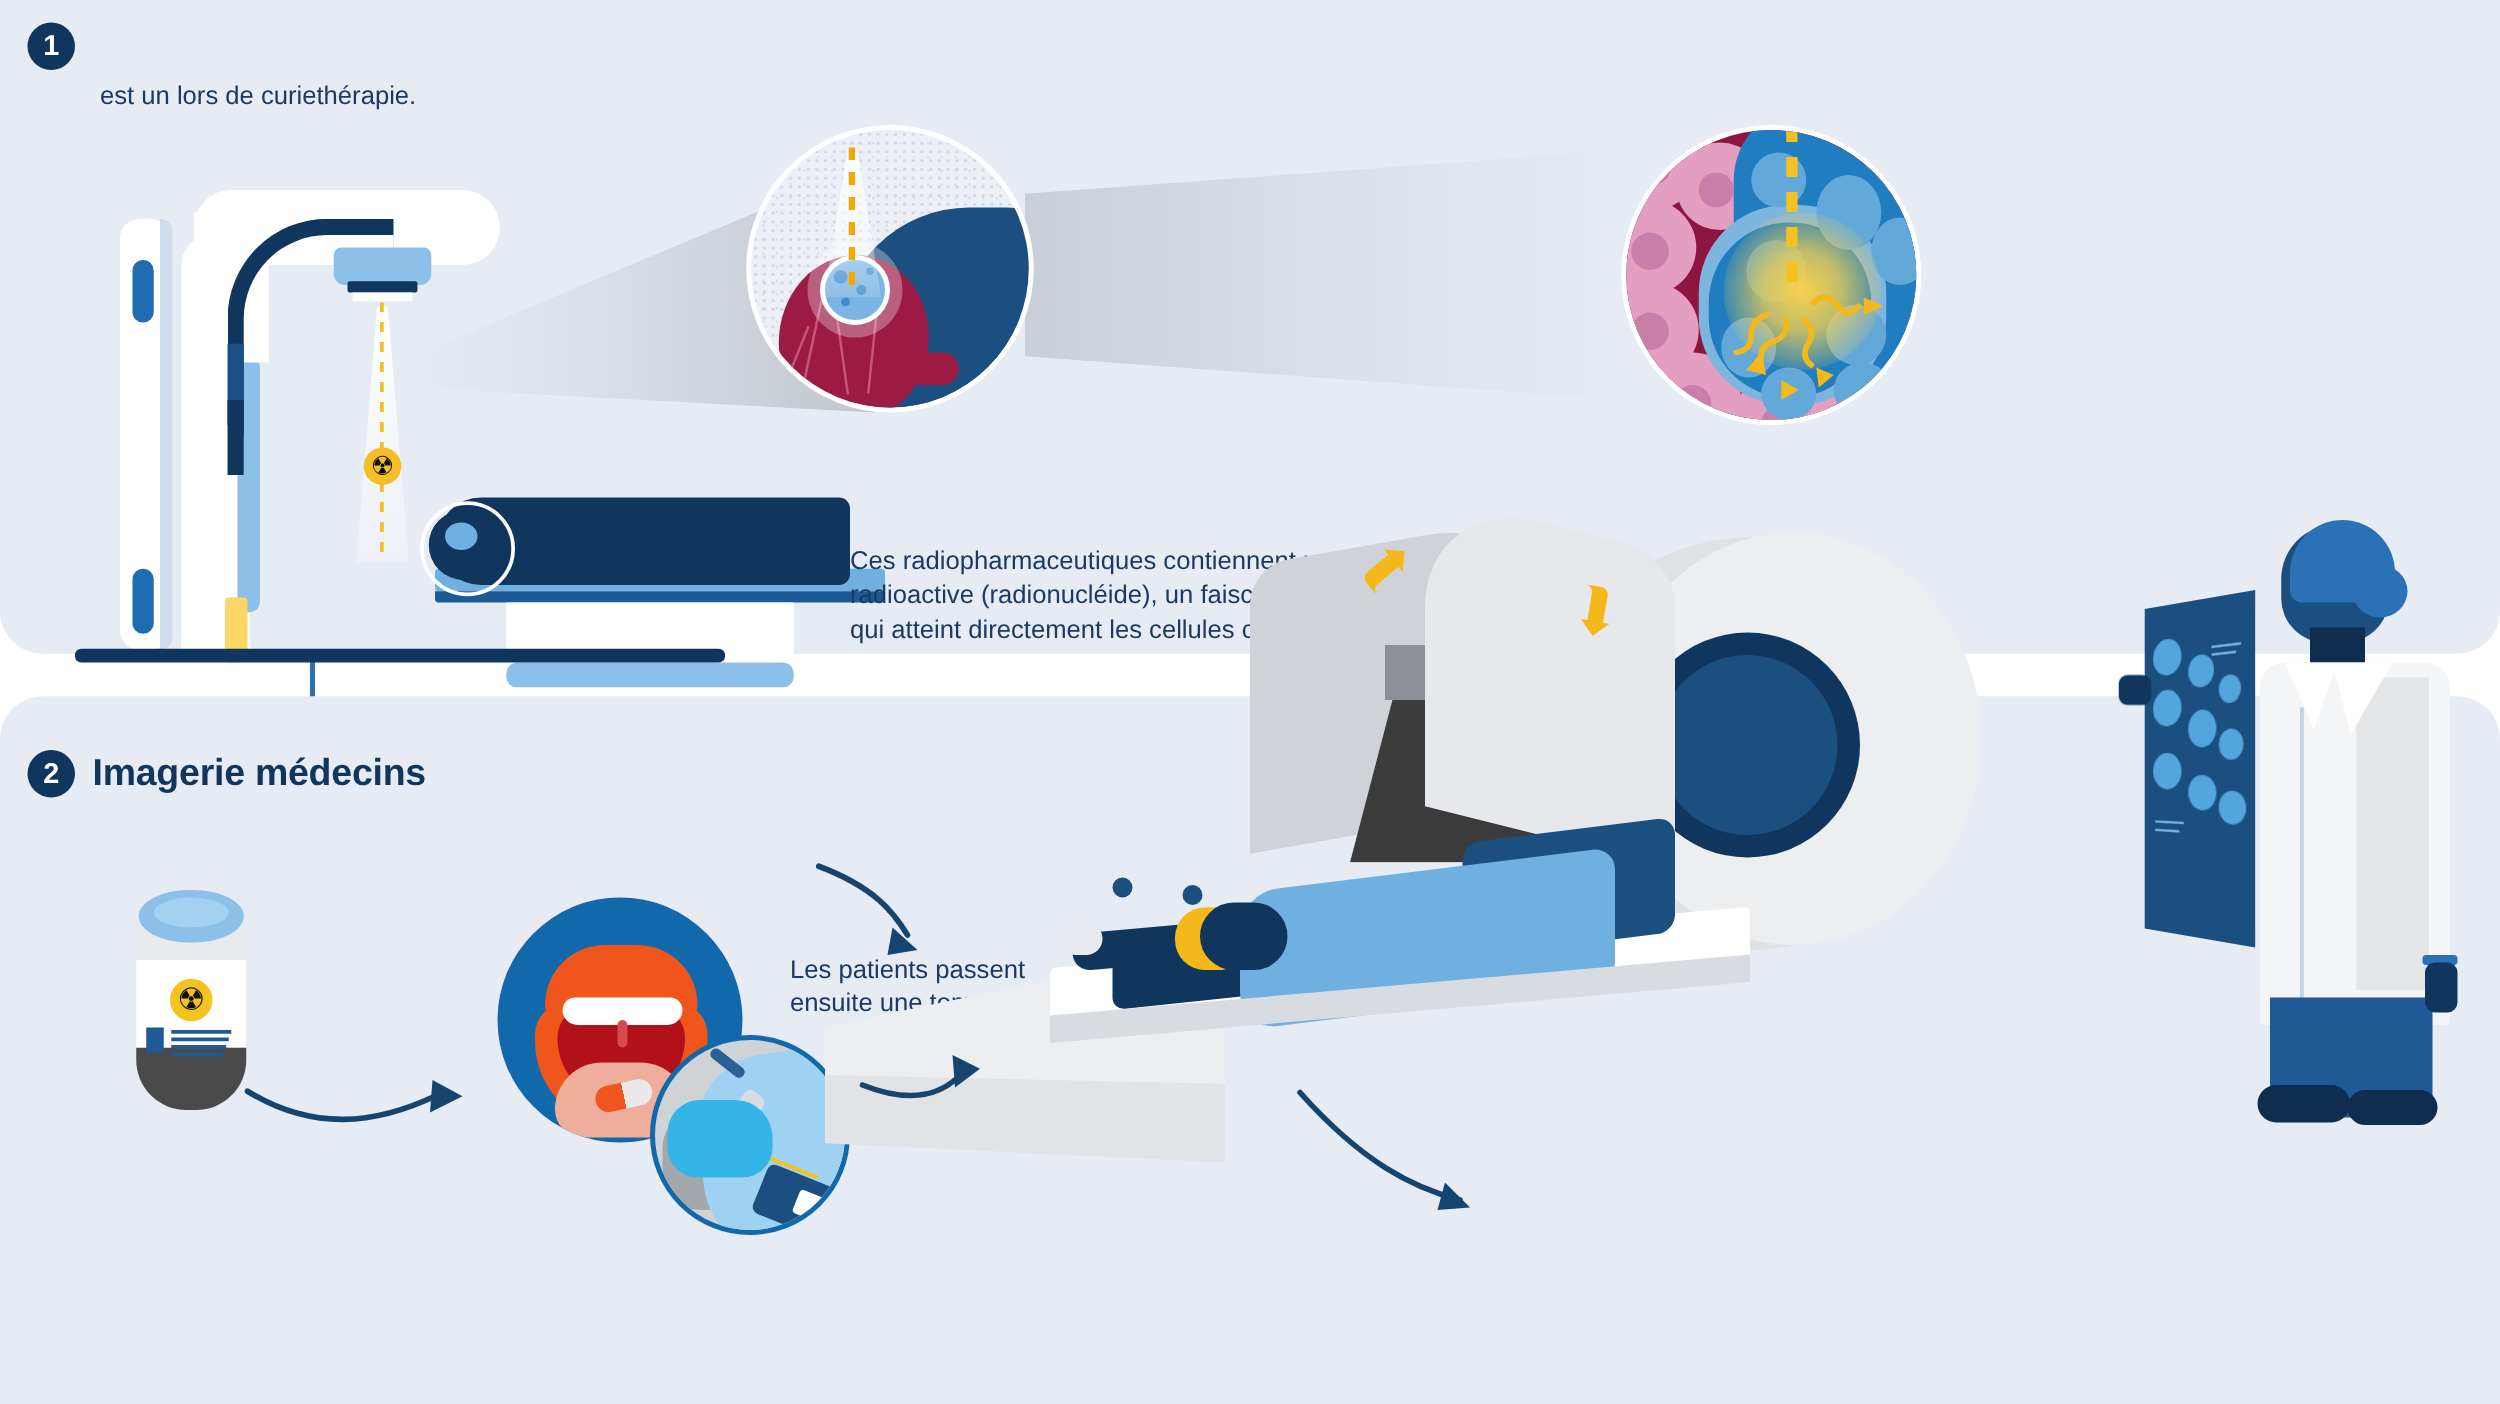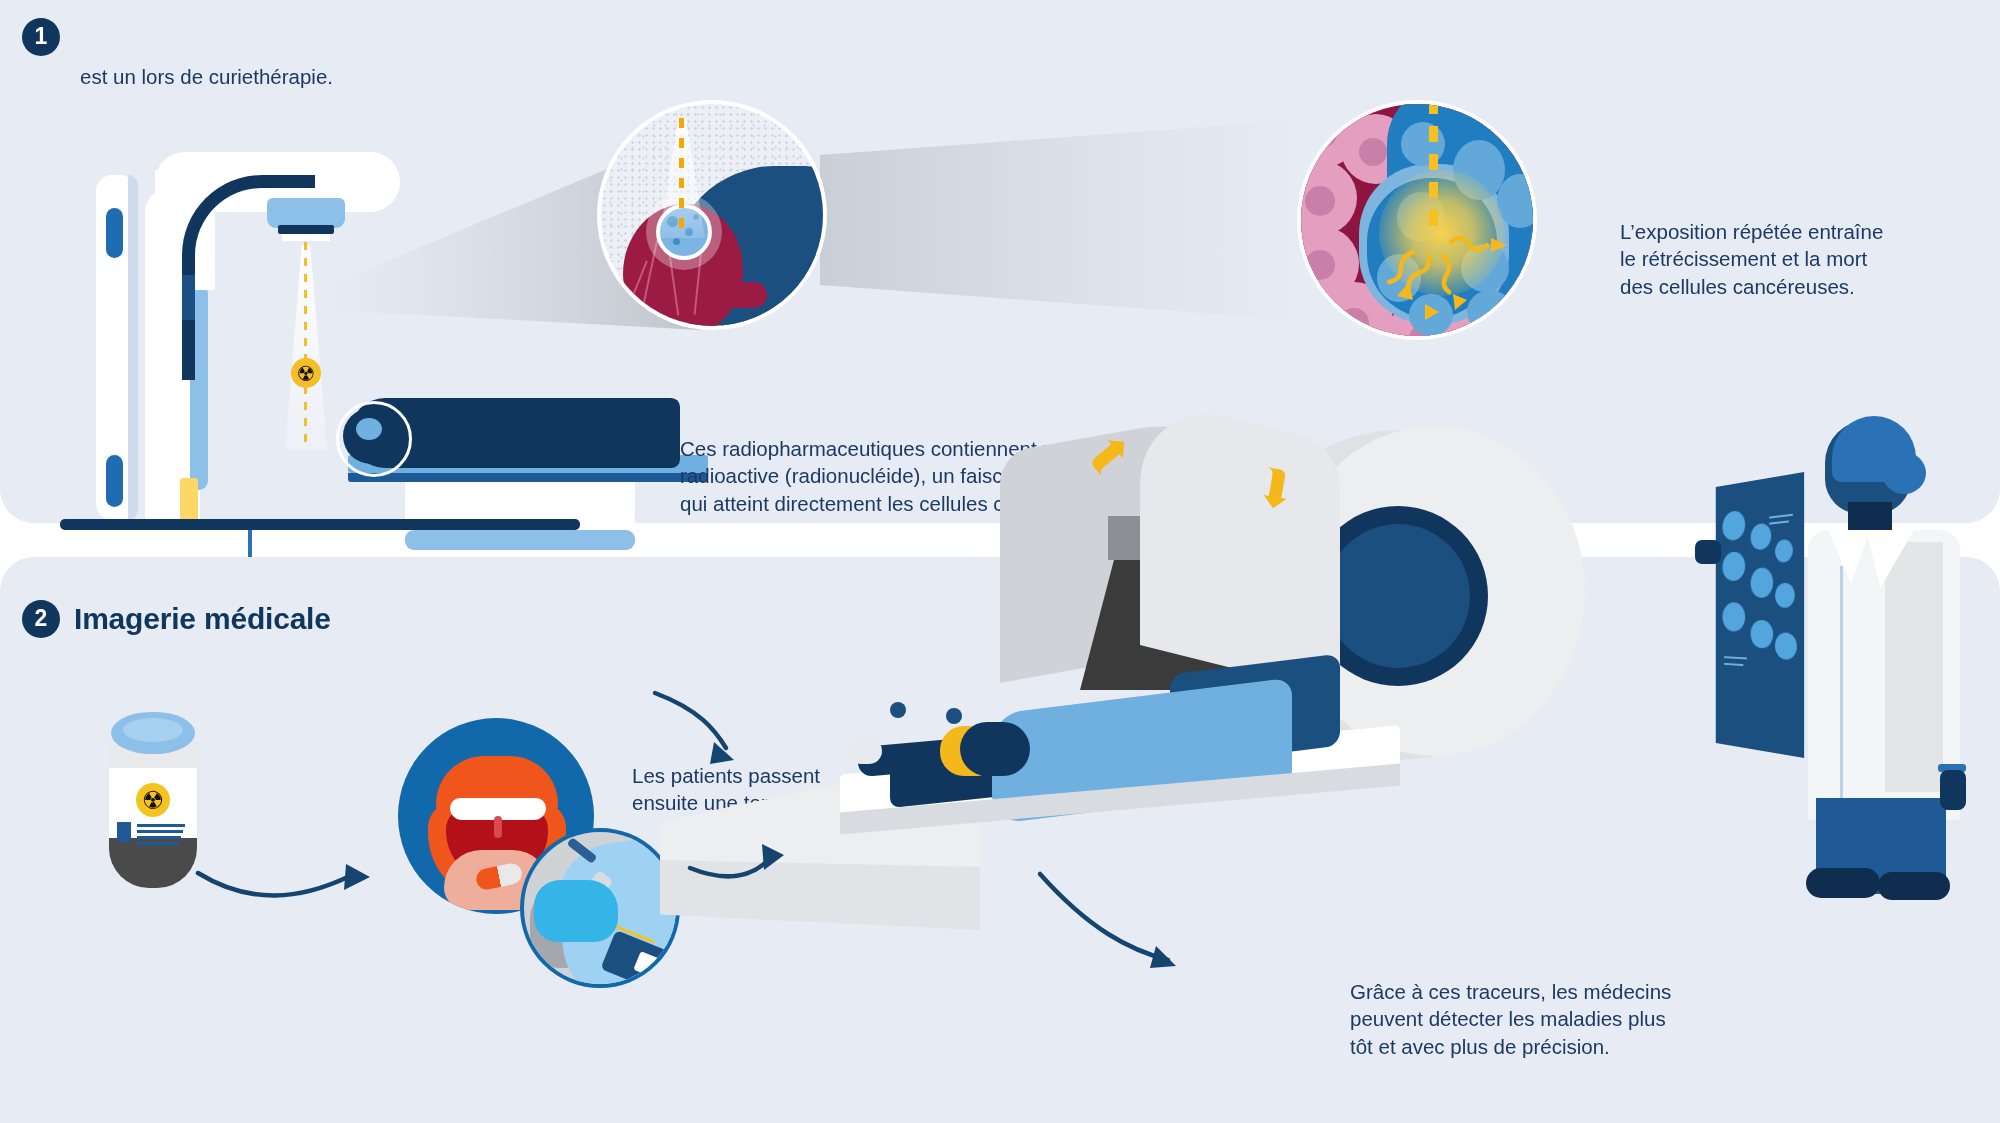--- a/index.html
+++ b/index.html
@@ -324,39 +324,33 @@
       </g>
       <g fill="#f5b81a">
         <polygon points="190,134 206,141 190,148"></polygon>
         <polygon points="96,192 108,178 112,196"></polygon>
         <polygon points="124,200 138,208 124,216"></polygon>
         <polygon points="152,190 166,196 154,206"></polygon>
       </g>
     </svg>
   </div>
 
-  <div class="txt" style="left:1620px;top:218px;">L’exposition répétée entraîne
-le rétrécissement et la mort
-des cellules cancéreuses.</div>
   <div class="txt" style="left:680px;top:435px;">Ces radiopharmaceutiques contiennent une substance
 radioactive (radionucléide), un faisceau de rayonnements
 qui atteint directement les cellules cancéreuses.</div>
 
   <div class="panel" id="panel2"></div>
 
   <div class="hd" style="left:22px;top:600px;">
     <div class="badge">2</div>
-    <div class="hd-title">Imagerie médicale</div>
+    <div class="hd-title">Imagerie médecins</div>
   </div>
 
   <div class="txt" style="left:632px;top:762px;">Les patients passent
 ensuite une tomographie.</div>
-  <div class="txt" style="left:1350px;top:978px;">Grâce à ces traceurs, les médecins
-peuvent détecter les maladies plus
-tôt et avec plus de précision.</div>
 
   <div id="vial">
     <div class="v-neck"></div>
     <div class="v-body"></div>
     <div class="v-dark"></div>
     <div class="v-label"></div>
     <div class="v-cap"></div>
     <div class="v-cap-i"></div>
     <div class="v-rad">☢</div>
     <div class="v-box"></div>

